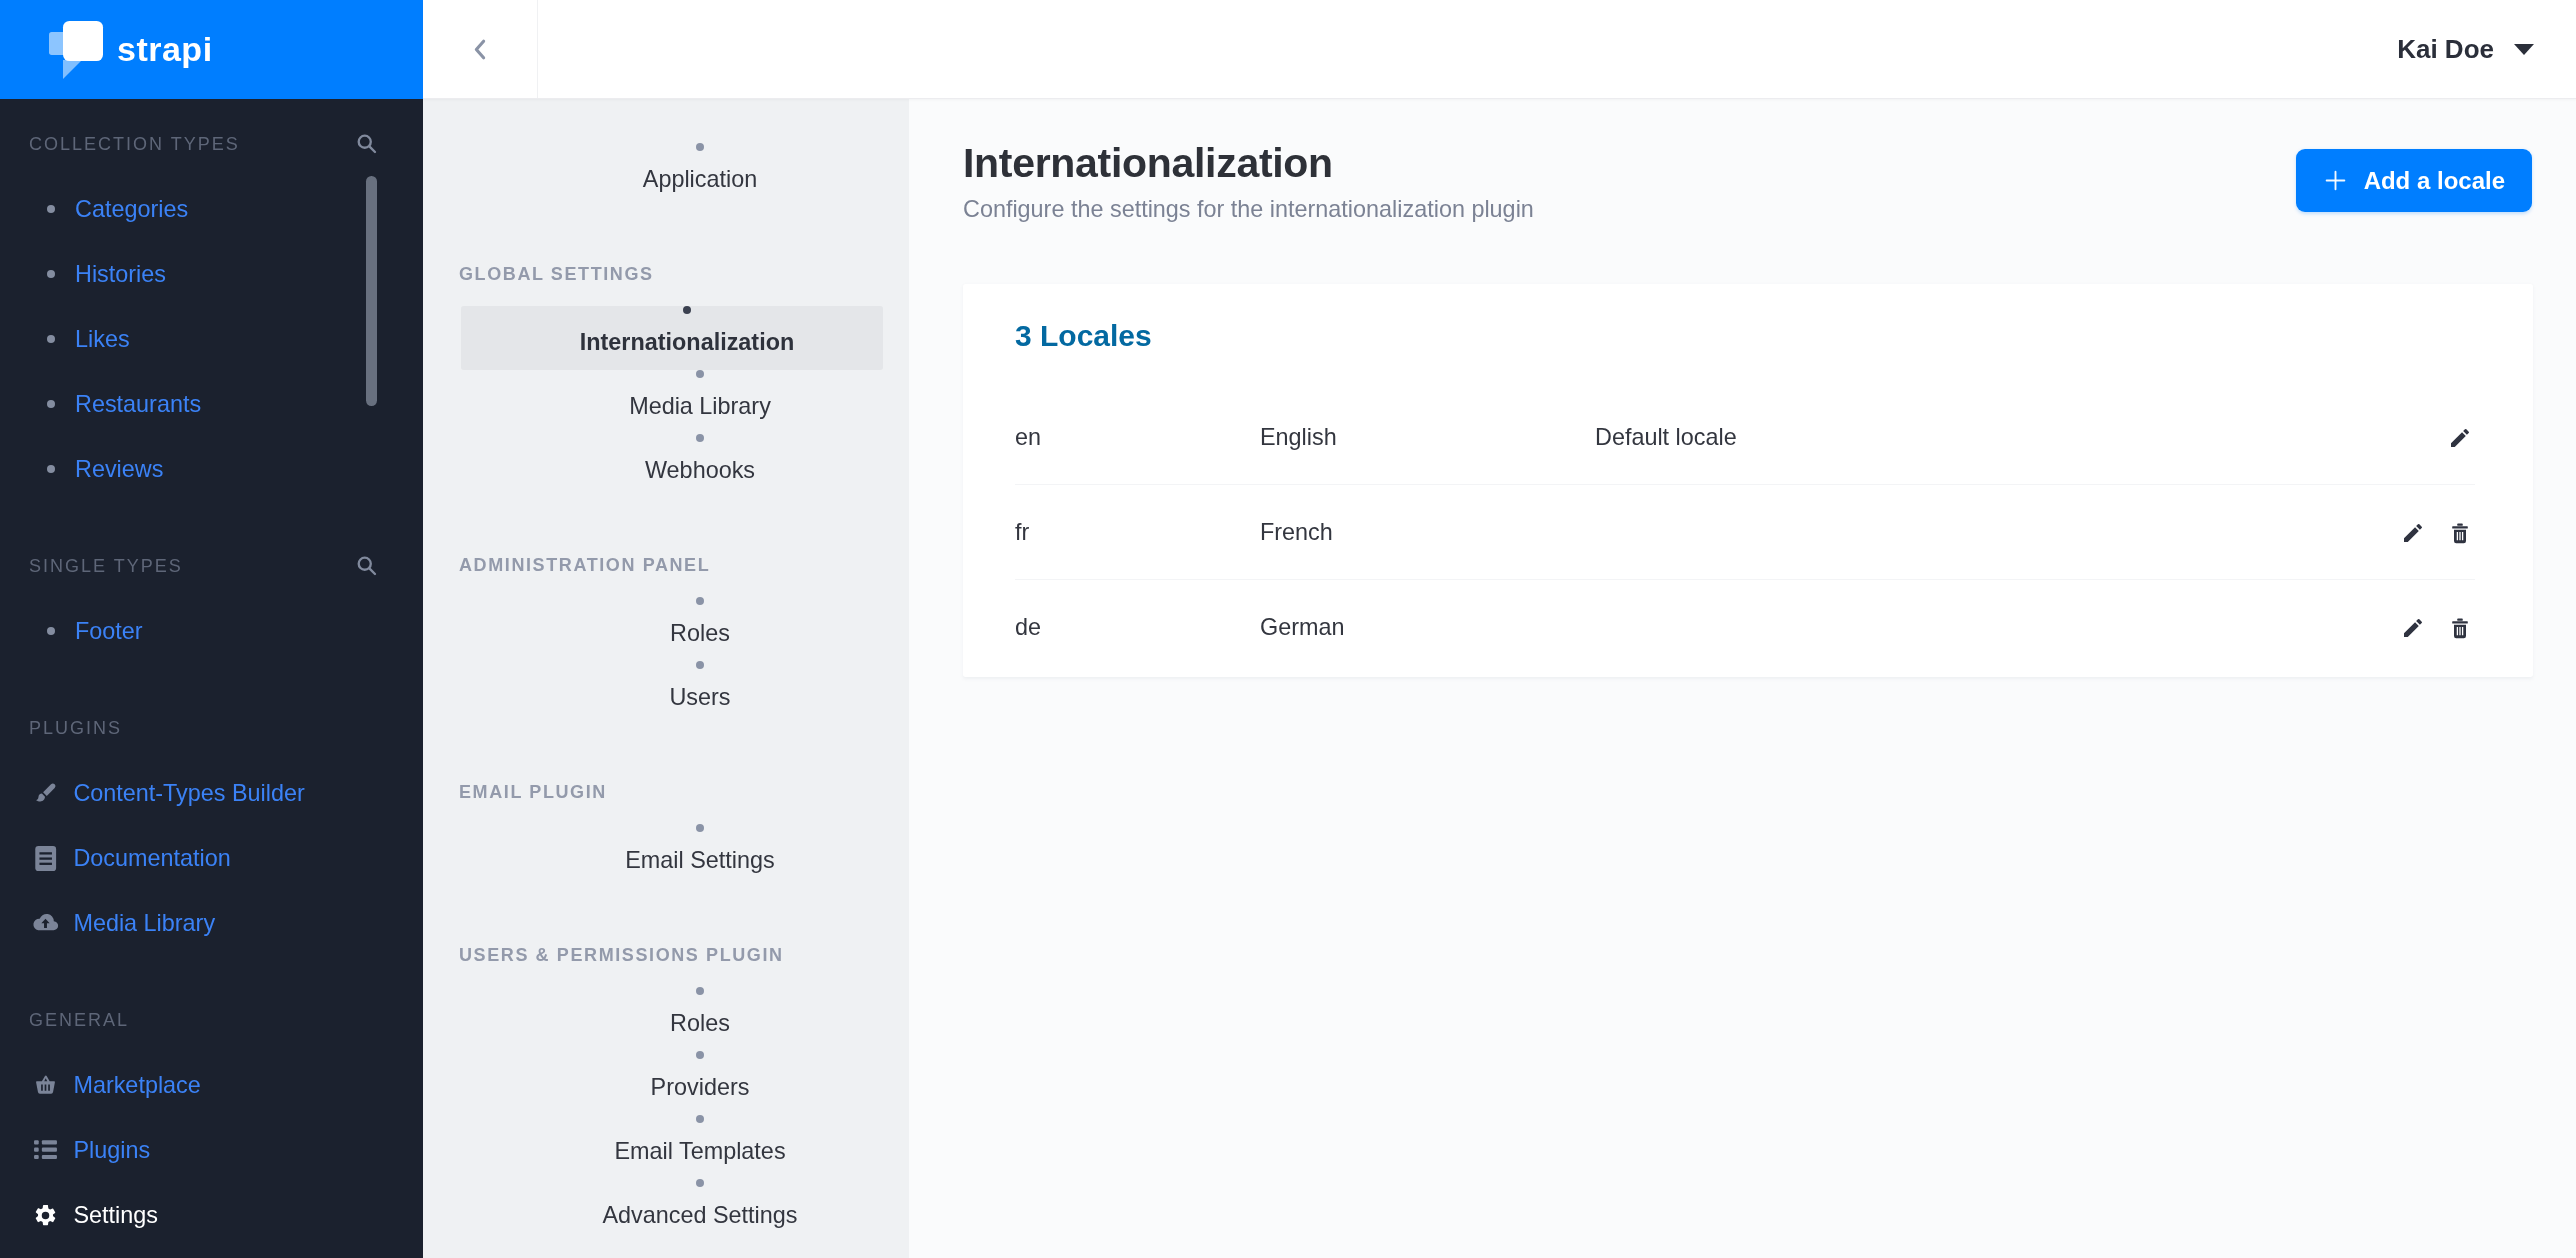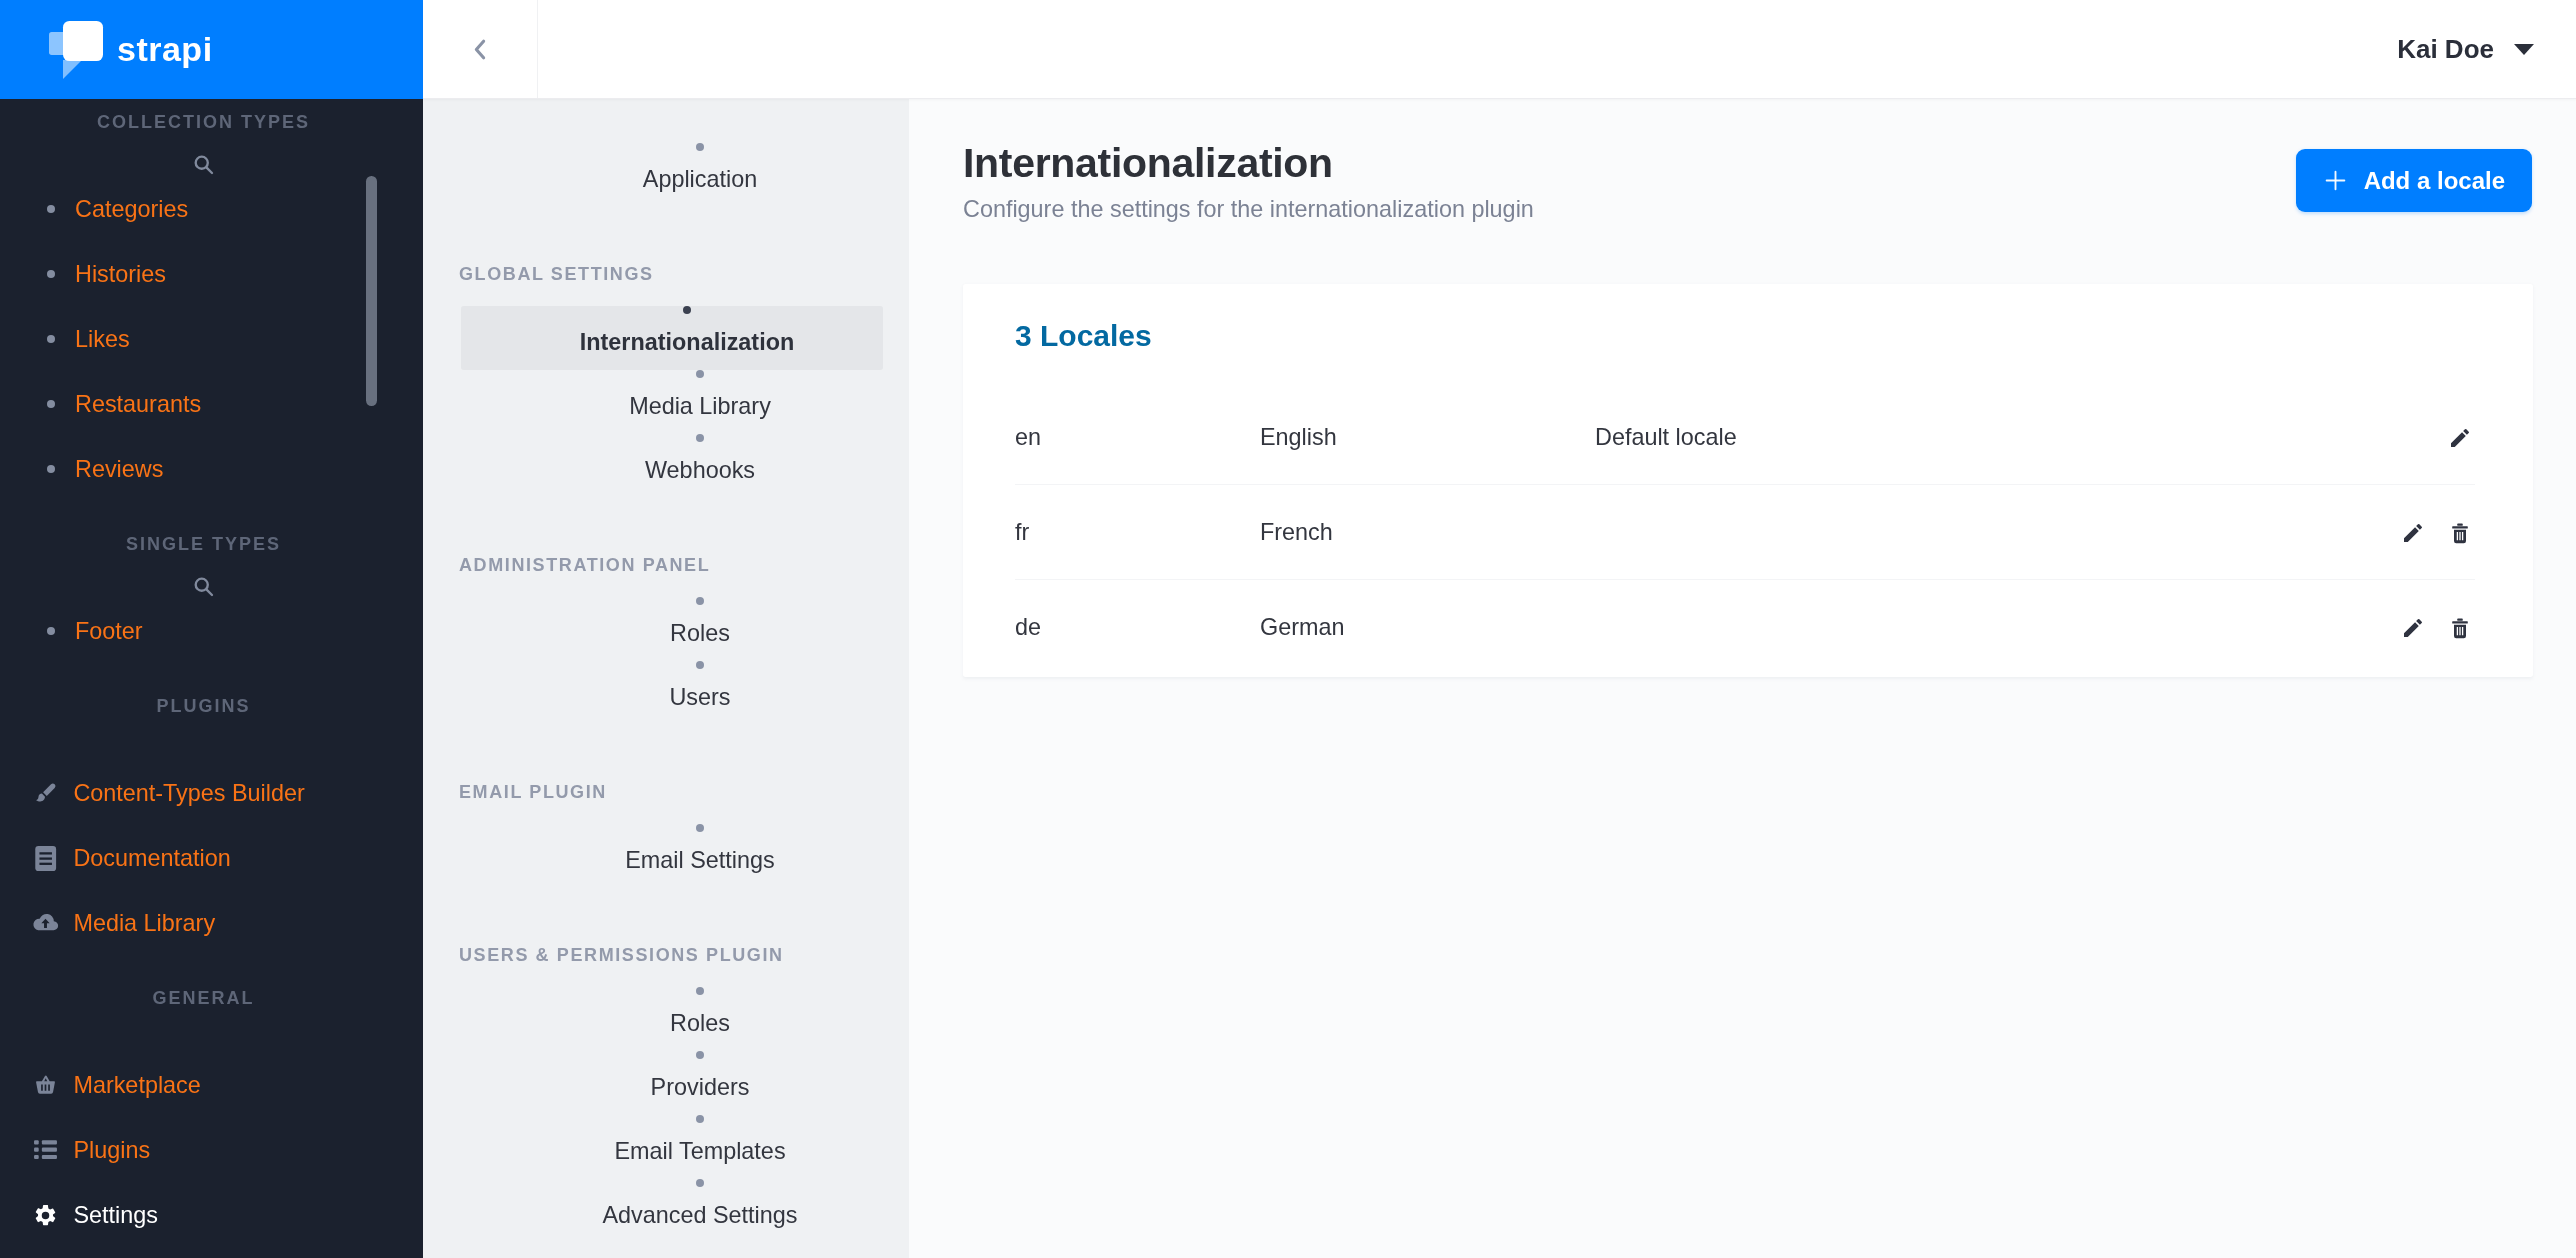--- a/index.html
+++ b/index.html
@@ -9,24 +9,24 @@
   
   .sidebar { position:relative; width:423px; min-width:423px; height:100%; background:#1b212e; }
   .logo { height:99px; background:#007eff; display:flex; align-items:center; padding-left:49px; gap:10px; cursor:pointer; }
   .logo-mark { position:relative; width:58px; height:61px; }
   .logo-mark .sq-light { position:absolute; left:0; top:12.6px; width:23.4px; height:23.4px; background:rgba(255,255,255,.55); border-radius:2.7px; }
   .logo-mark .sq-main { position:absolute; left:14.4px; top:1.8px; width:40px; height:40px; background:#ffffff; border-radius:6.3px; }
   .logo-mark .tail { position:absolute; left:14.4px; top:41px; width:0; height:0; border-top:19px solid rgba(255,255,255,.5); border-right:19px solid transparent; }
   .logo-text { color:#fff; font-size:34px; font-weight:700; letter-spacing:0.5px; }
   .snav { padding-top:12.6px; }
   .snav-header { height:65px; display:flex; align-items:center; justify-content:space-between; padding:0 45px 0 29px;
-                 color:#5e6678; font-size:18px; font-weight:700; letter-spacing:2px;flex-direction:column; }
+                 color:#5e6678; font-size:18px; font-weight:400; letter-spacing:2px; }
   .snav-header.gap { margin-top:32px; }
   .snav-header .sicon { color:#818a9d; cursor:pointer; }
-  .snav-item { height:65px; display:flex; align-items:center; gap:20px; padding-left:47px; color:#f97316; font-size:23.4px; cursor:pointer; }
+  .snav-item { height:65px; display:flex; align-items:center; gap:20px; padding-left:47px; color:#3b82f6; font-size:23.4px; cursor:pointer; }
   .snav-item .dot { width:8px; height:8px; border-radius:50%; background:#848da0; flex:0 0 auto; }
   .snav-item.icon-item { padding-left:32px; gap:14.4px; }
   .snav-item .mi { width:27px; display:flex; justify-content:center; color:#7b8498; flex:0 0 auto; }
   .snav-item.active { color:#ffffff; }
   .snav-item.active .mi { color:#ffffff; }
   .scroll-thumb { position:absolute; left:366px; top:176px; width:10.8px; height:230px; border-radius:5.4px; background:#68707f; cursor:grab; }
 
   
   .right { flex:1; display:flex; flex-direction:column; min-width:0; }
   .topbar { position:relative; height:99px; min-height:99px; background:#ffffff; border-bottom:0.9px solid #ececef;

